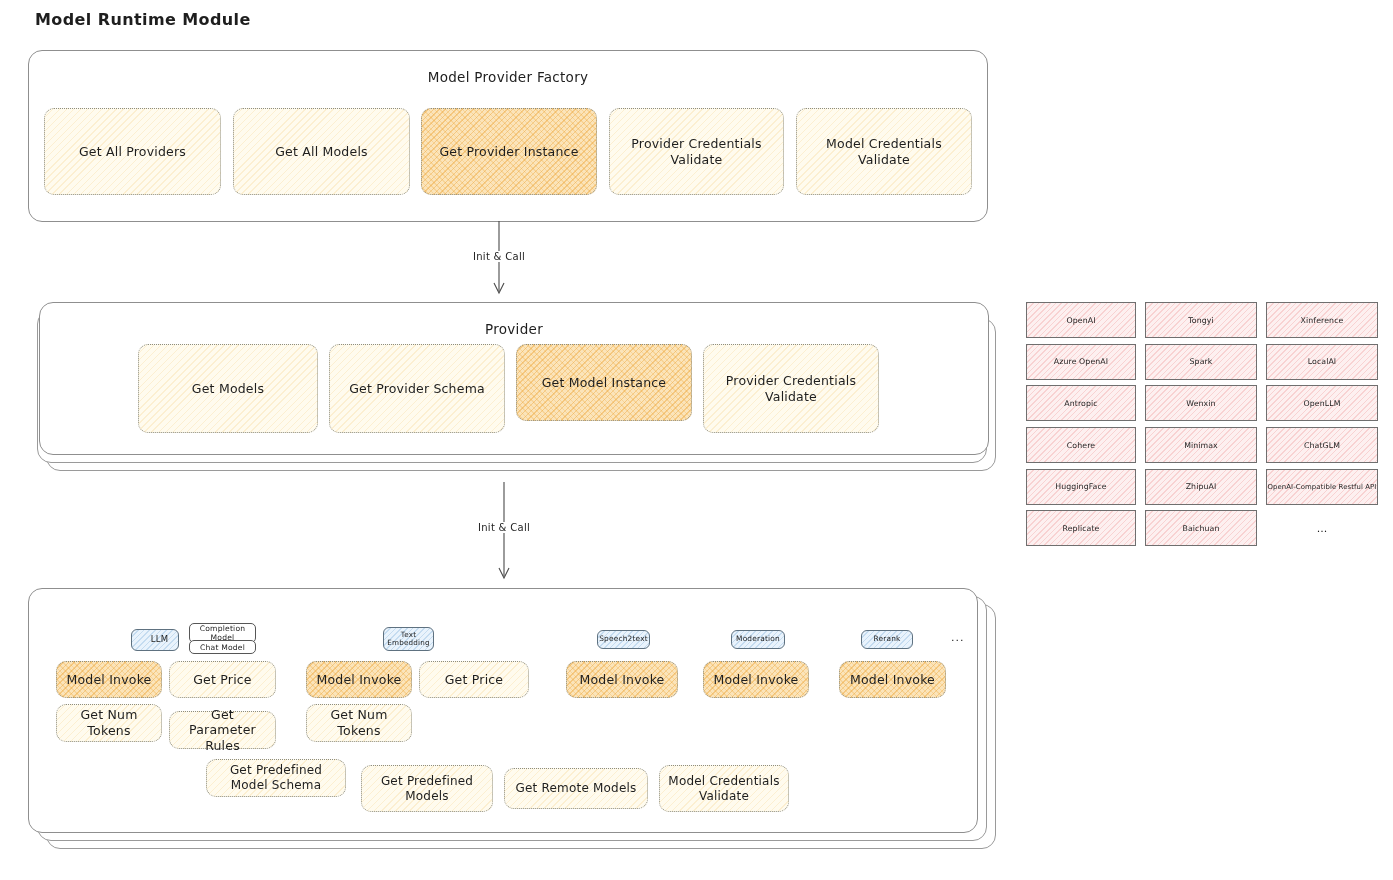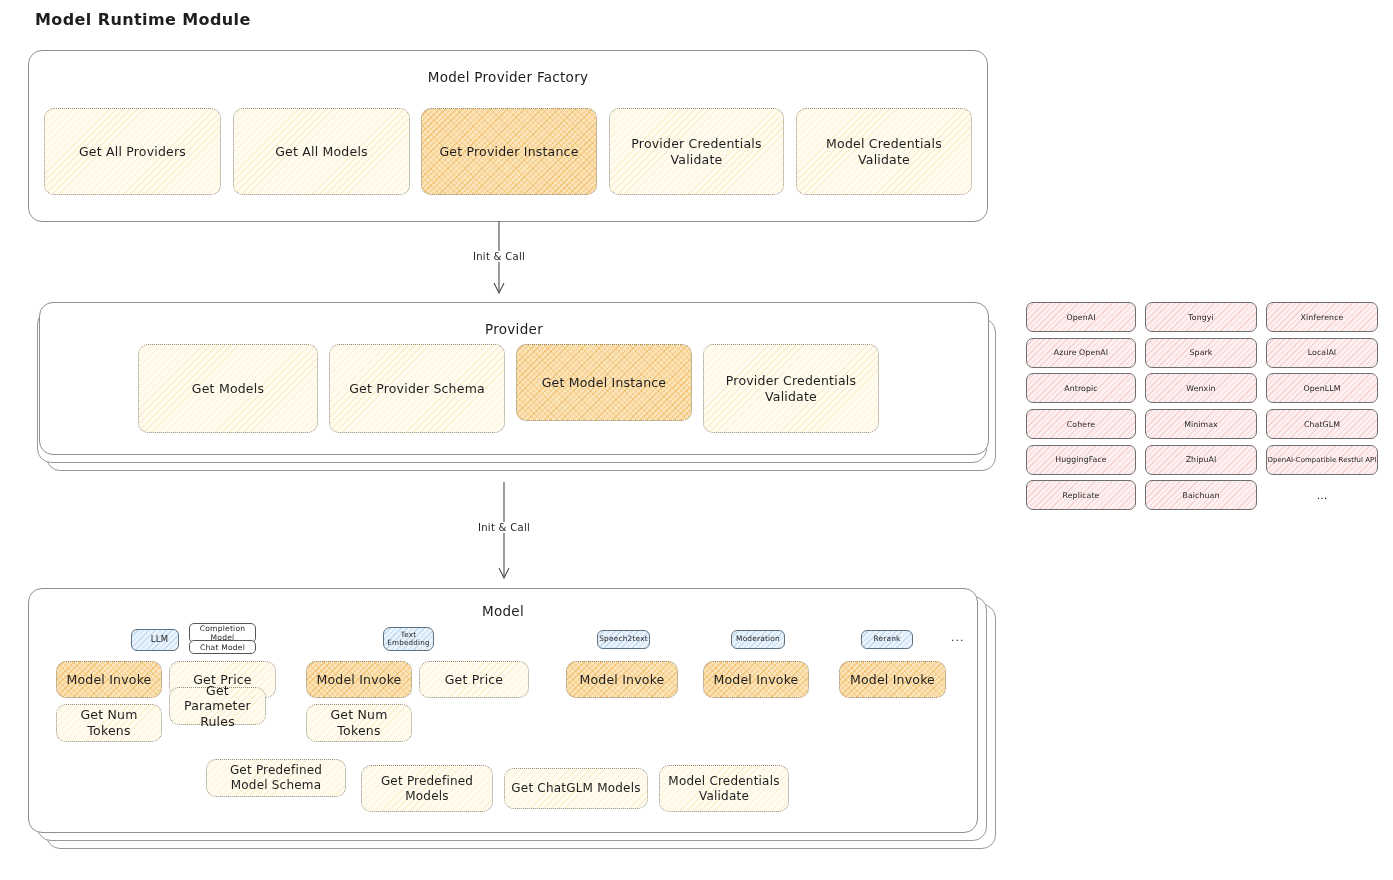--- a/index.html
+++ b/index.html
@@ -54,21 +54,21 @@
     box-sizing:border-box;border:1.1px solid #565656;border-radius:5px;background:#fff;
     font-size:7.6px;letter-spacing:.2px;
   }
 
   
   .grid-p{
     position:absolute;display:grid;grid-template-columns:110px 112px 112px;
     column-gap:9px;row-gap:5.7px;
   }
   .tag-p{
-    height:30px;box-sizing:border-box;border:1.3px solid #6f6f6f;border-radius:7px;
+    height:36px;box-sizing:border-box;border:1.3px solid #6f6f6f;border-radius:0;
     background-color:#fdf0f0;
     background-image:repeating-linear-gradient(135deg,rgba(236,132,132,.28) 0,rgba(236,132,132,.28) 1px,transparent 1px,transparent 4px);
     display:flex;align-items:center;justify-content:center;text-align:center;
     font-size:7.8px;letter-spacing:.1px;white-space:nowrap;
   }
   .tag-p.small{font-size:6.9px;}
   .tag-none{border:none;background:none;font-size:11px;display:flex;align-items:center;justify-content:center;}
 
   .arrow-label{
     position:absolute;background:#fff;padding:0 4px;font-size:10px;letter-spacing:.3px;
@@ -137,42 +137,41 @@
 
   <svg style="left:495px;top:482px;" width="18" height="100">
     <line x1="9" y1="0" x2="9" y2="94" stroke="#4a4a4a" stroke-width="1.1"></line>
     <polyline points="4,86 9,96 14,86" fill="none" stroke="#4a4a4a" stroke-width="1.1"></polyline>
   </svg>
   <div class="arrow-label" style="left:504px;top:522px;">Init &amp; Call</div>
 
   <div class="sheet" style="left:46px;top:604px;width:950px;height:245px;"></div>
   <div class="sheet" style="left:37px;top:596px;width:950px;height:245px;"></div>
   <div class="card" style="left:28px;top:588px;width:950px;height:245px;">
-    <div class="card-title" style="top:14px;">Model</div>
 
     <div class="tab-b" style="left:102px;top:40px;width:48px;height:22px;padding-left:11px;">LLM</div>
     <div class="tab-w" style="left:160px;top:34px;width:67px;height:20px;">Completion Model</div>
     <div class="tab-w" style="left:160px;top:51px;width:67px;height:14px;">Chat Model</div>
-    <div class="tab-b" style="left:354px;top:38px;width:51px;height:24px;font-size:7.2px;border-radius:7px;">Text Embedding</div>
+    <div class="tab-b" style="left:354px;top:38px;width:51px;height:24px;font-size:7.2px;">Text Embedding</div>
     <div class="tab-b" style="left:568px;top:41px;width:53px;height:19px;font-size:7.4px;">Speech2text</div>
     <div class="tab-b" style="left:702px;top:41px;width:54px;height:19px;font-size:7.4px;">Moderation</div>
     <div class="tab-b" style="left:832px;top:41px;width:52px;height:19px;font-size:7.4px;">Rerank</div>
     <div class="ellipsis" style="left:922px;top:42px;">...</div>
 
     <div class="btn btn-o" style="left:27px;top:72px;width:106px;height:37px;">Model Invoke</div>
     <div class="btn btn-y" style="left:140px;top:72px;width:107px;height:37px;">Get Price</div>
     <div class="btn btn-o" style="left:277px;top:72px;width:106px;height:37px;">Model Invoke</div>
     <div class="btn btn-y" style="left:390px;top:72px;width:110px;height:37px;">Get Price</div>
     <div class="btn btn-o" style="left:537px;top:72px;width:112px;height:37px;">Model Invoke</div>
     <div class="btn btn-o" style="left:674px;top:72px;width:106px;height:37px;">Model Invoke</div>
     <div class="btn btn-o" style="left:810px;top:72px;width:107px;height:37px;">Model Invoke</div>
 
     <div class="btn btn-y" style="left:27px;top:115px;width:106px;height:38px;">Get Num Tokens</div>
-    <div class="btn btn-y" style="left:140px;top:98px;width:97px;height:38px;border-radius:10px;">Get Parameter Rules</div>
+    <div class="btn btn-y" style="left:140px;top:122px;width:107px;height:38px;border-radius:10px;">Get Parameter Rules</div>
     <div class="btn btn-y" style="left:277px;top:115px;width:106px;height:38px;">Get Num Tokens</div>
 
     <div class="btn btn-y" style="left:177px;top:170px;width:140px;height:38px;font-size:12px;">Get Predefined Model Schema</div>
     <div class="btn btn-y" style="left:332px;top:176px;width:132px;height:47px;font-size:12px;">Get Predefined Models</div>
-    <div class="btn btn-y" style="left:475px;top:179px;width:144px;height:41px;font-size:12px;">Get ChatGLM Models</div>
+    <div class="btn btn-y" style="left:475px;top:179px;width:144px;height:41px;font-size:12px;">Get Remote Models</div>
     <div class="btn btn-y" style="left:630px;top:176px;width:130px;height:47px;font-size:12px;">Model Credentials Validate</div>
   </div>
 
 </div>
 
 </body></html>

